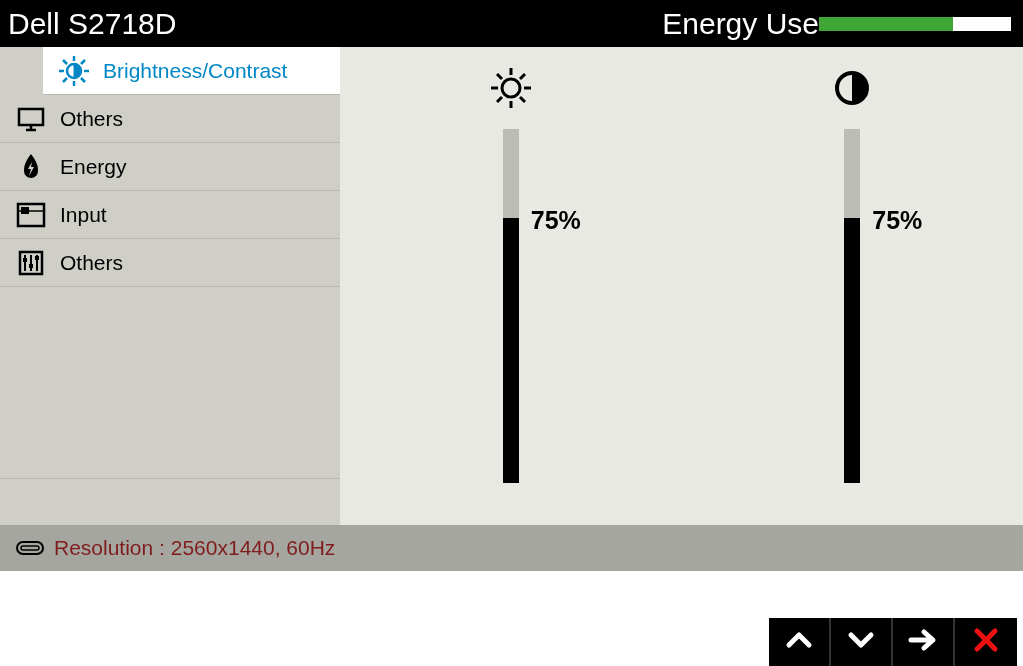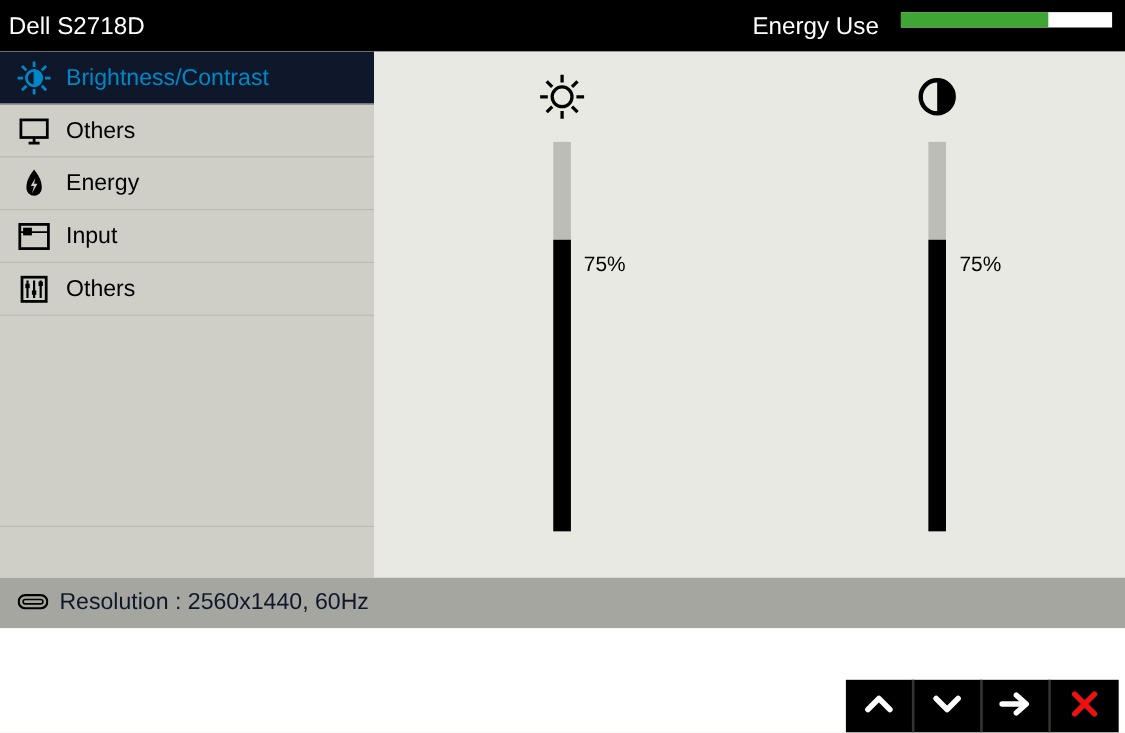--- a/index.html
+++ b/index.html
@@ -10,26 +10,25 @@
   }
   
   .header {
     height: 47px;
     background: #000;
     color: #fff;
     display: flex;
     align-items: center;
     justify-content: space-between;
     padding: 0 12px 0 8px;
-    font-size: 22px;
+    font-size: 30px;
   }
   .header-right {
     display: flex;
-    align-items: flex-start;
-    gap: 20px;
+    align-items: center;
   }
   .energy-bar {
     width: 192px;
     height: 14px;
     background: #fff;
     position: relative;
   }
   .energy-fill {
     height: 100%;
     background: #3fa535;
@@ -50,22 +49,23 @@
     height: 48px;
     display: flex;
     align-items: center;
     font-size: 21px;
     padding-left: 14px;
     border-bottom: 1px solid #b9b9b2;
     gap: 12px;
     color: #000;
   }
   .menu-item.active {
-    background: #0f172a;
+    background: #ffffff;
     color: #0087c6;
+    margin-left: 43px;
   }
   .menu-item.active .m-icon svg { stroke: #0087c6; fill: #0087c6; }
   .menu-spacer {
     flex: 1;
     border-bottom: 1px solid #b9b9b2;
   }
   .menu-spacer2 {
     height: 46px;
   }
   .m-icon {
@@ -107,35 +107,34 @@
   .slider-fill {
     position: absolute;
     bottom: 0;
     left: 0;
     width: 100%;
     background: #000;
   }
   .slider-value {
     position: absolute;
     left: 28px;
-    font-size: 19px;
-    font-weight: 400;
+    font-size: 25px;
+    font-weight: 700;
     color: #000;
     top: 90px;
-    margin-top: 24px;
   }
   
   .footer {
     height: 46px;
     background: #a6a6a0;
     display: flex;
     align-items: center;
     padding-left: 16px;
     font-size: 21px;
-    color: #0f172a;
+    color: #7f1d1d;
     gap: 10px;
   }
   
   .nav {
     position: absolute;
     right: 6px;
     top: 618px;
     display: flex;
   }
   .nav-btn {

